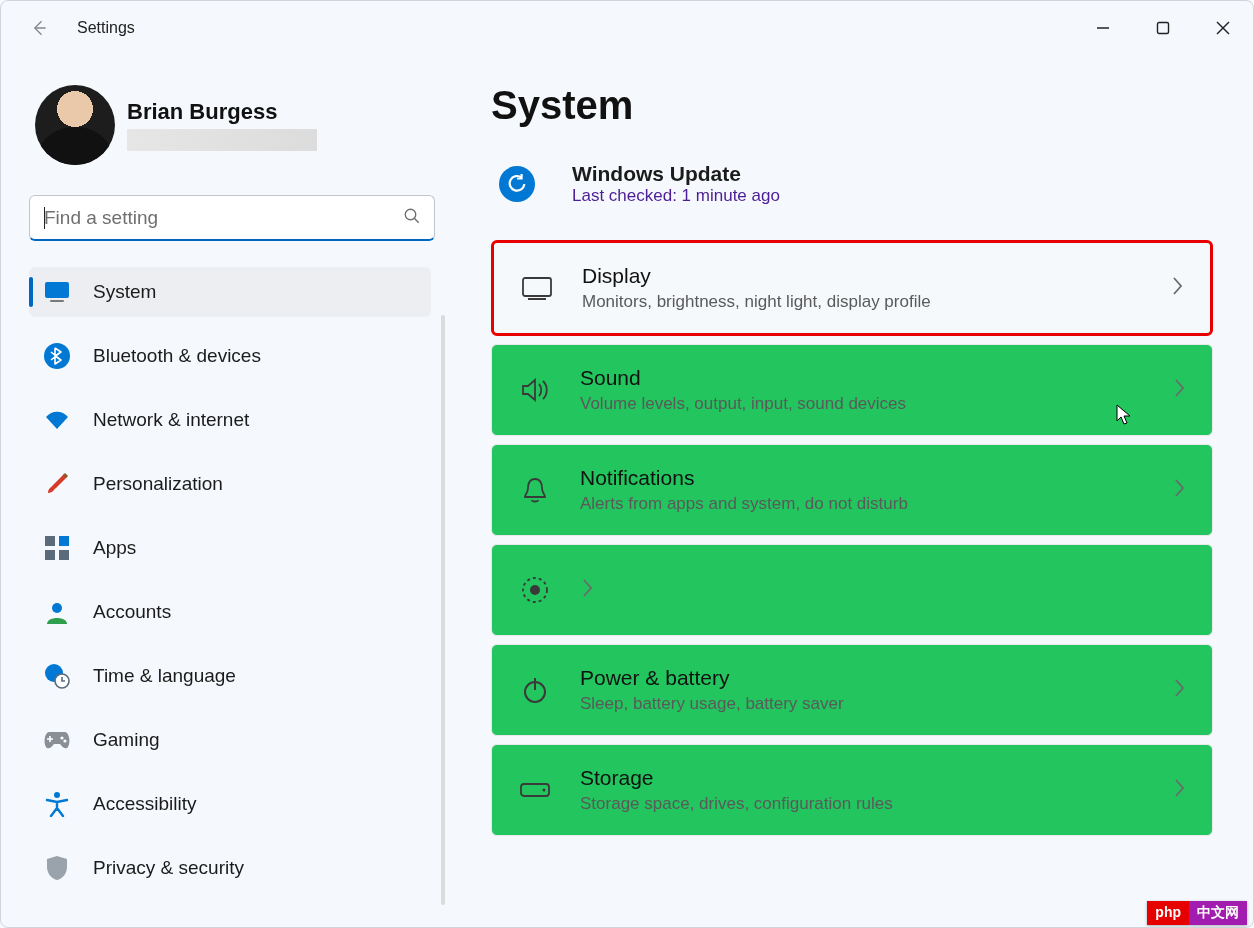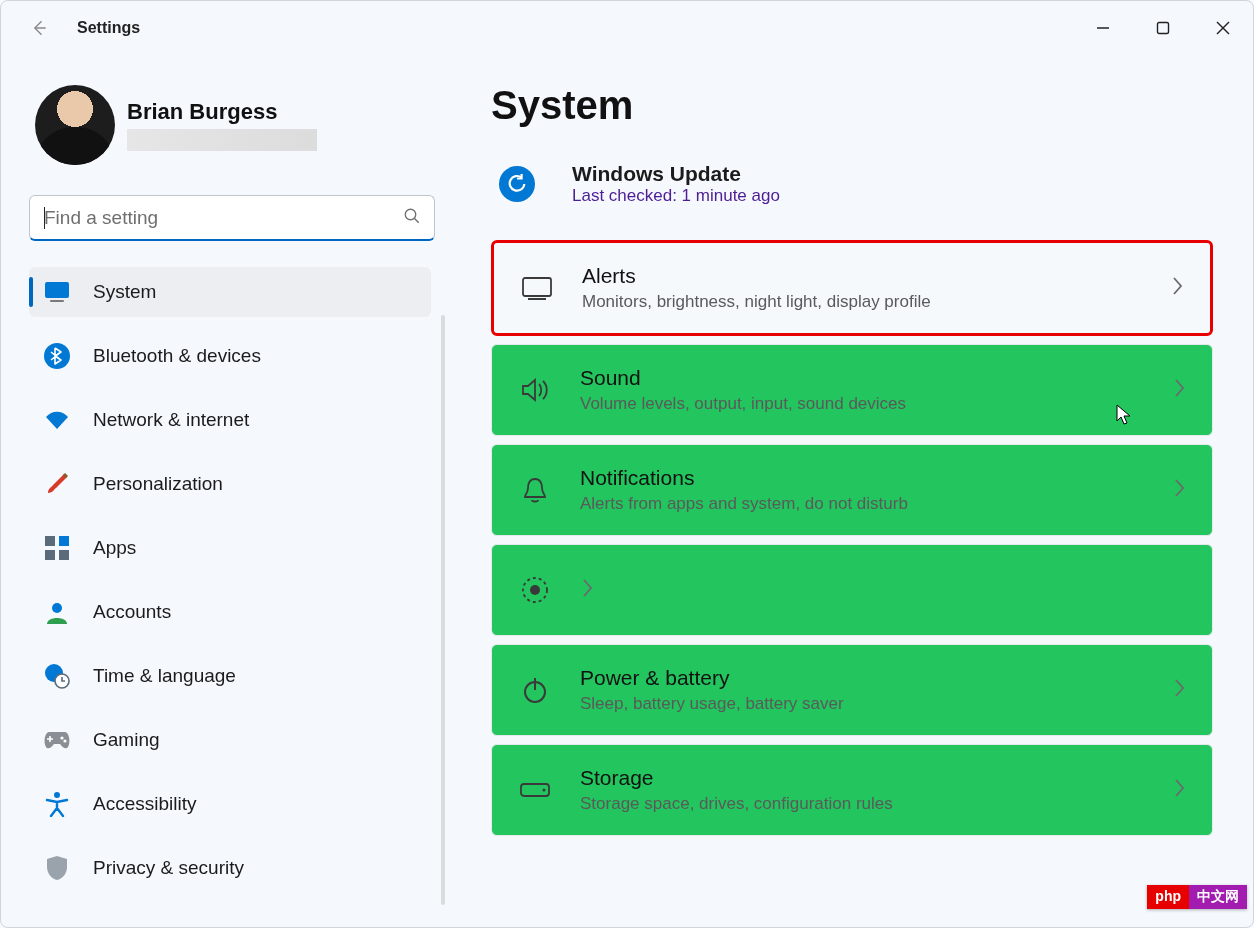--- a/index.html
+++ b/index.html
@@ -27,21 +27,20 @@
     height: 54px;
     display: flex;
     align-items: center;
     justify-content: space-between;
     padding-left: 24px;
   }
   .titlebar-left {
     display: flex;
     align-items: center;
     gap: 24px;
-    font-weight: bold;
   }
   .back-btn {
     width: 28px;
     height: 28px;
     display: flex;
     align-items: center;
     justify-content: center;
     color: #888;
     cursor: default;
   }
@@ -242,21 +241,21 @@
   .card-title { font-size: 21px; color: #111; }
   .card-sub { font-size: 17px; color: #5a5a5a; margin-top: 4px; }
   .chevron { color: #6a6a6a; }
   .cursor-arrow{
     position:absolute;
     left:665px; top:349px;
     pointer-events:none;
   }
   .watermark{
     position:absolute;
-    right:6px;bottom:18px;
+    right:6px;bottom:2px;
     display:flex;
     font-size:14px;font-weight:600;
     box-shadow:0 1px 3px rgba(0,0,0,.3);
   }
   .wm-a{background:#e60000;color:#fff;padding:3px 8px;}
   .wm-b{background:#a21caf;color:#fff;padding:3px 8px;}
 </style>
 </head>
 <body>
 
@@ -434,21 +433,21 @@
       <div class="cards">
 
         <div class="card highlight">
           <span class="card-icon">
             <svg width="30" height="24" viewBox="0 0 30 24" fill="none" stroke="#3a3a3a" stroke-width="1.8">
                 <rect x="1" y="2" width="28" height="18" rx="2"></rect>
                 <line x1="6" y1="23" x2="24" y2="23" stroke-width="2"></line>
               </svg>
           </span>
           <div class="card-text">
-            <div class="card-title">Alerts</div>
+            <div class="card-title">Display</div>
             <div class="card-sub">Monitors, brightness, night light, display profile</div>
           </div>
           <span class="chevron">
             <svg width="14" height="22" viewBox="0 0 14 22" fill="none" stroke="#6a6a6a" stroke-width="1.8">
                 <path d="M4 3 L11 11 L4 19"></path>
               </svg>
           </span>
         </div>
 
         <div class="card">

